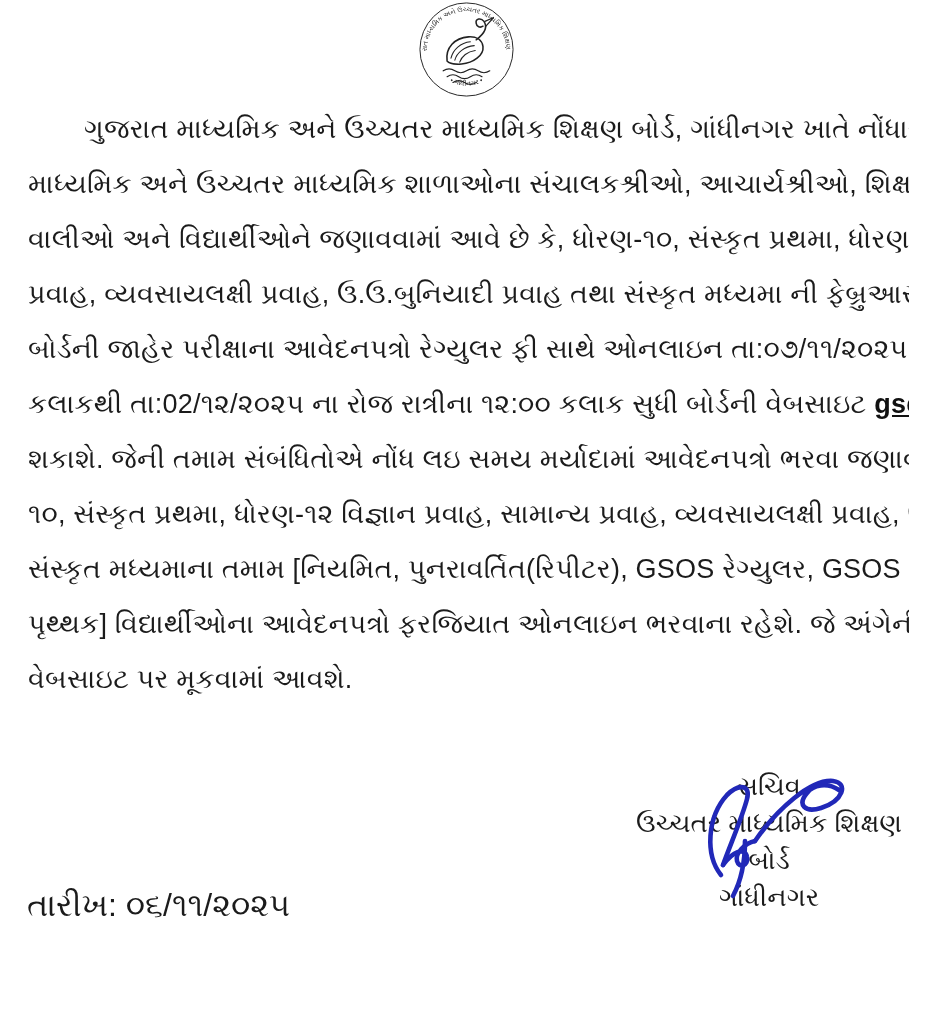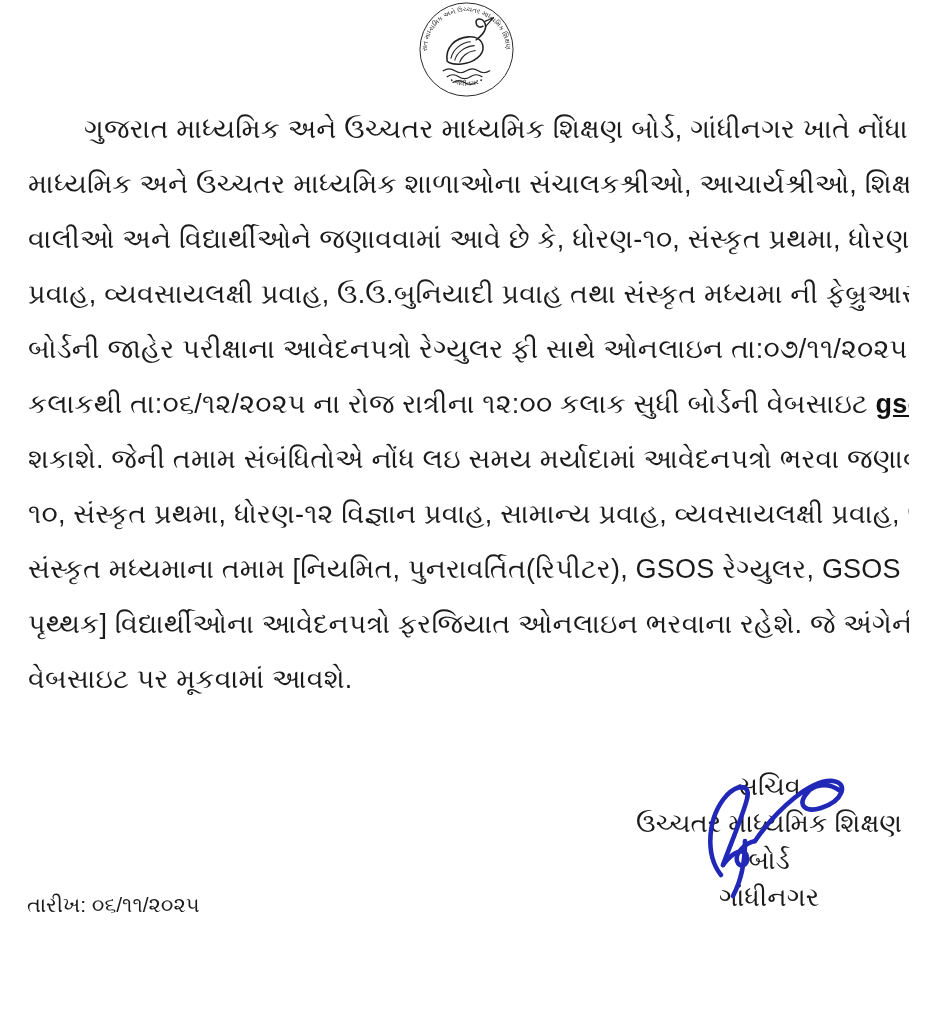--- a/index.html
+++ b/index.html
@@ -72,21 +72,21 @@
     height: 132px;
     pointer-events: none;
   }
   .sign-name { margin-top: 74px; line-height: 37px; }
   .sign-line { line-height: 37px; margin-left: 8px; }
   
   .footer-left {
     position: absolute;
     left: 27px;
     top: 884px;
-    font-size: 21px;
+    font-size: 32px;
     line-height: 42px;
     color: #1b1b1b;
   }
 </style>
 </head>
 <body>
 
 <div class="page">
 
   <div class="seal">
@@ -115,21 +115,21 @@
       </g>
     </svg>
   </div>
 
   <div class="body-text">
     <div class="bline first">ગુજરાત માધ્યમિક અને ઉચ્ચતર માધ્યમિક શિક્ષણ બોર્ડ, ગાંધીનગર ખાતે નોંધાયેલ રાજયની તમામ</div>
     <div class="bline">માધ્યમિક અને ઉચ્ચતર માધ્યમિક શાળાઓના સંચાલકશ્રીઓ, આચાર્યશ્રીઓ, શિક્ષકશ્રીઓ, વહીવટી કર્મચારીઓ,</div>
     <div class="bline">વાલીઓ અને વિદ્યાર્થીઓને જણાવવામાં આવે છે કે, ધોરણ-૧૦, સંસ્કૃત પ્રથમા, ધોરણ-૧૨ વિજ્ઞાન પ્રવાહ, સામાન્ય</div>
     <div class="bline">પ્રવાહ, વ્યવસાયલક્ષી પ્રવાહ, ઉ.ઉ.બુનિયાદી પ્રવાહ તથા સંસ્કૃત મધ્યમા ની ફેબ્રુઆરી-૨૦૨૬ થી યોજાનાર</div>
     <div class="bline">બોર્ડની જાહેર પરીક્ષાના આવેદનપત્રો રેગ્યુલર ફી સાથે ઓનલાઇન તા:૦૭/૧૧/૨૦૨૫ ના રોજ બપોરે ૧૨:૦૦</div>
-    <div class="bline"><span>કલાકથી તા:૦૬/૧૨/૨૦૨૫ ના રોજ રાત્રીના ૧૨:૦૦ કલાક સુધી બોર્ડની વેબસાઇટ </span><span class="site">gseb.org</span></div>
+    <div class="bline"><span>કલાકથી તા:02/૧૨/૨૦૨૫ ના રોજ રાત્રીના ૧૨:૦૦ કલાક સુધી બોર્ડની વેબસાઇટ </span><span class="site">gseb.org</span></div>
     <div class="bline">શકાશે. જેની તમામ સંબંધિતોએ નોંધ લઇ સમય મર્યાદામાં આવેદનપત્રો ભરવા જણાવવામાં આવે છે. ધોરણ-</div>
     <div class="bline">૧૦, સંસ્કૃત પ્રથમા, ધોરણ-૧૨ વિજ્ઞાન પ્રવાહ, સામાન્ય પ્રવાહ, વ્યવસાયલક્ષી પ્રવાહ, ઉ.ઉ.બુનિયાદી પ્રવાહ તથા</div>
     <div class="bline">સંસ્કૃત મધ્યમાના તમામ [નિયમિત, પુનરાવર્તિત(રિપીટર), GSOS રેગ્યુલર, GSOS પુનરાવર્તિત(રીપીટર) તથા</div>
     <div class="bline">પૃથ્થક] વિદ્યાર્થીઓના આવેદનપત્રો ફરજિયાત ઓનલાઇન ભરવાના રહેશે. જે અંગેની જરૂરી સૂચનાઓ બોર્ડની</div>
     <div class="bline last">વેબસાઇટ પર મૂકવામાં આવશે.</div>
   </div>
 
   <div class="sign-block">
     <svg class="sig-svg" viewBox="0 0 180 130">
       <g fill="none" stroke="#2128b8" stroke-width="4.6" stroke-linecap="round" stroke-linejoin="round">

